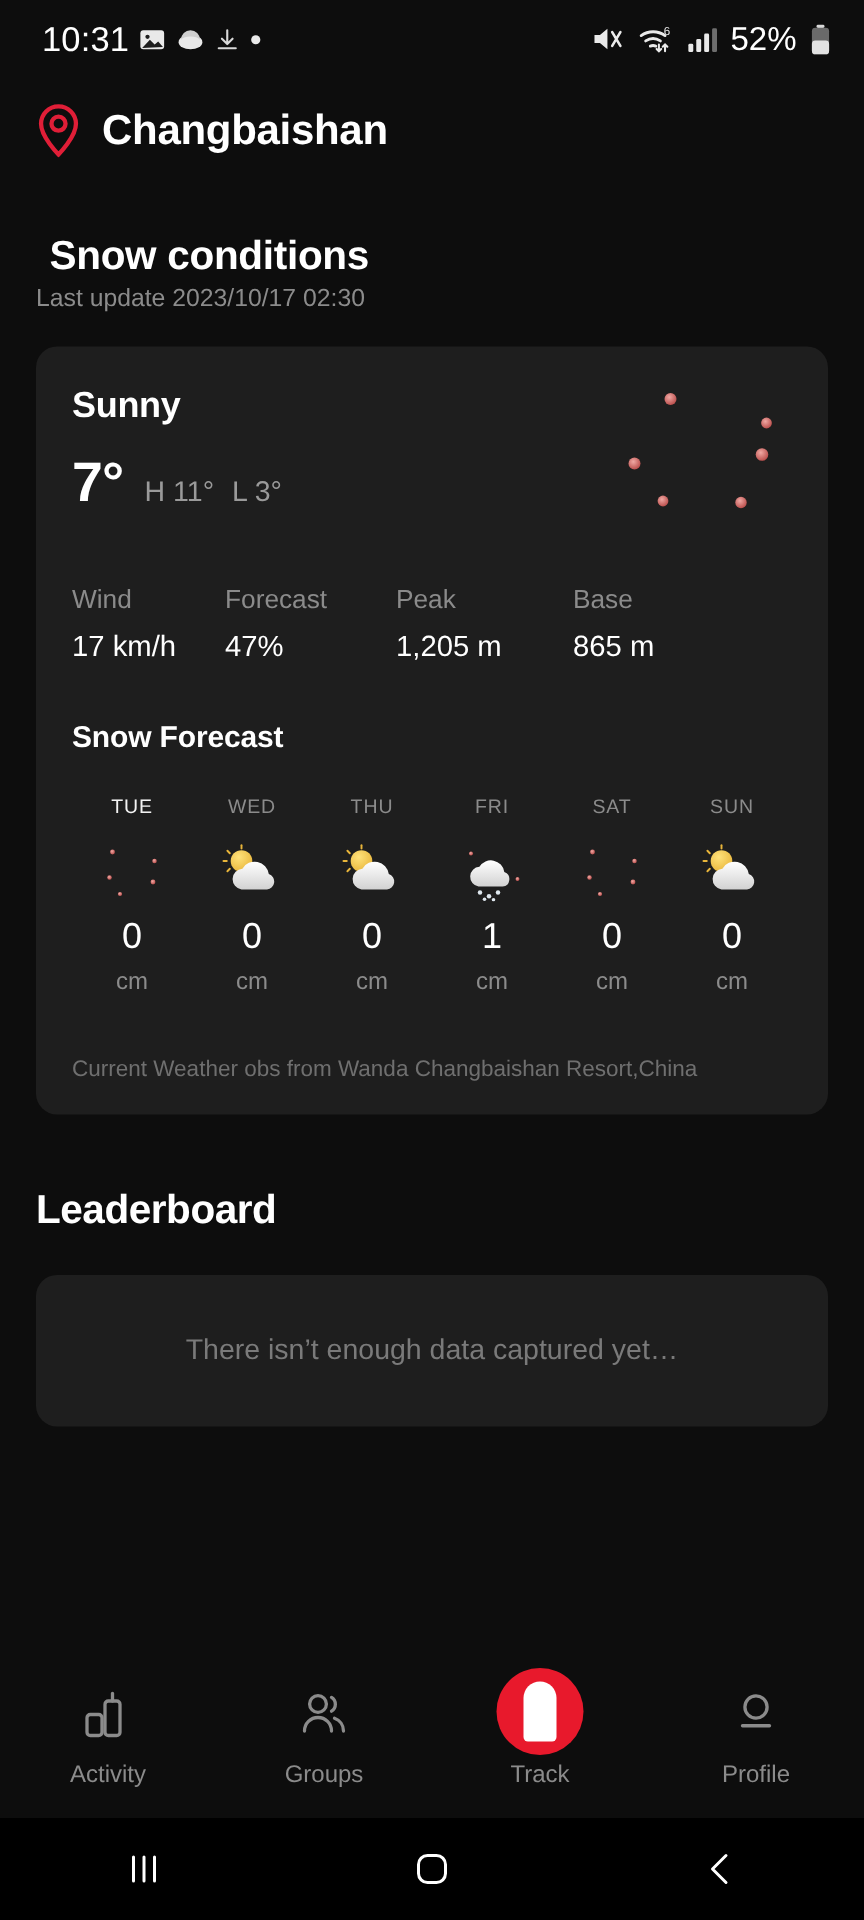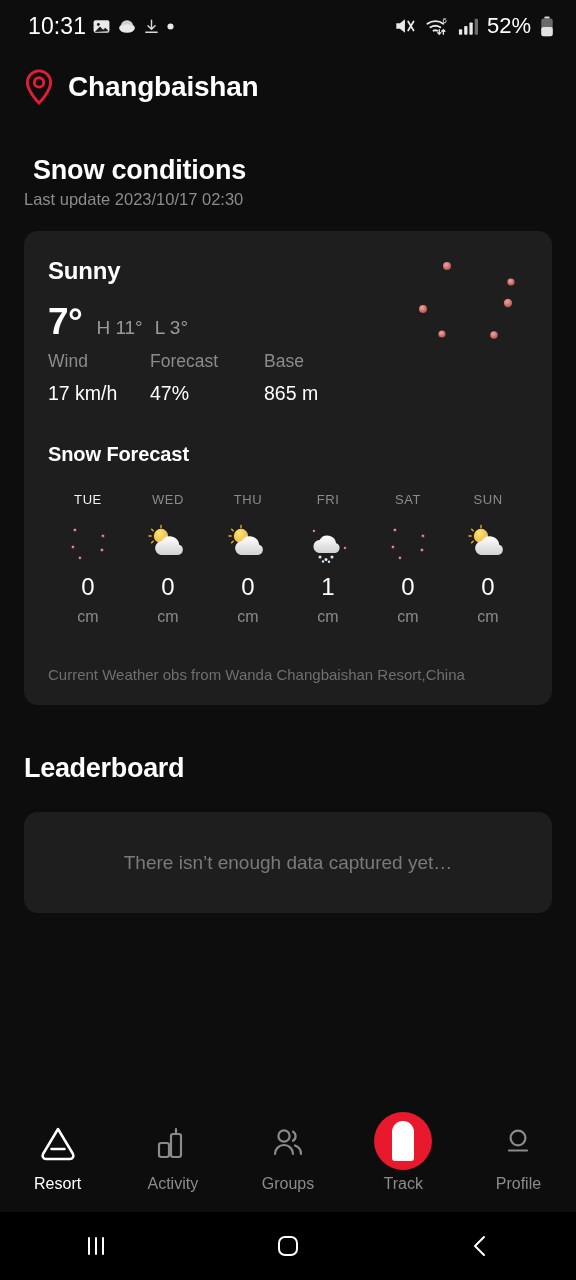--- a/index.html
+++ b/index.html
@@ -33,21 +33,21 @@
 
   .wx-top { display:flex; justify-content:space-between; align-items:flex-start; }
   .wx-cond { color:#fff; font-size:24px; font-weight:700; letter-spacing:-.2px; }
   .wx-temprow { display:flex; align-items:baseline; gap:14px; margin-top:16px; }
   .wx-temp { color:#fff; font-size:37px; font-weight:700; letter-spacing:-.5px; }
   .wx-hl { color:#9a9a9a; font-size:19px; }
   .wx-hl span { margin-right:12px; }
 
   .wx-icon-wrap { width:120px; height:100px; position:relative; margin-top:-6px; margin-right:-4px; }
 
-  .stats { display:flex; }
+  .stats { display:flex; margin-top:38px; }
   .stat { }
   .stat:nth-child(1){ width:102px; }
   .stat:nth-child(2){ width:114px; }
   .stat:nth-child(3){ width:118px; }
   .stat-label { color:#8b8b8b; font-size:17.5px; }
   .stat-value { color:#fff; font-size:19.5px; margin-top:10px; white-space:nowrap; }
 
   .snow-title { color:#fff; font-size:20px; font-weight:700; margin-top:38px; letter-spacing:-.1px; }
 
   .forecast { display:flex; margin-top:26px; }
@@ -187,20 +187,24 @@
       <div class="stats">
         <div class="stat">
           <div class="stat-label">Wind</div>
           <div class="stat-value">17 km/h</div>
         </div>
         <div class="stat">
           <div class="stat-label">Forecast</div>
           <div class="stat-value">47%</div>
         </div>
         <div class="stat">
+          <div class="stat-label">Peak</div>
+          <div class="stat-value">1,205 m</div>
+        </div>
+        <div class="stat">
           <div class="stat-label">Base</div>
           <div class="stat-value">865 m</div>
         </div>
       </div>
 
       <div class="snow-title">Snow Forecast</div>
 
       <div class="forecast">
 
         <div class="fc">
@@ -328,29 +332,20 @@
     <div class="lb-title">Leaderboard</div>
 
 
     <div class="lb-empty">
       <div class="lb-empty-txt">There isn’t enough data captured yet…</div>
     </div>
   </div>
 
   <div class="bottomnav">
 
-    <div class="nav">
-      <div class="nav-ico">
-        <svg width="42" height="38" viewBox="0 0 42 38">
-            <path d="M21 5 L36 30 a3.4 3.4 0 0 1 -3 5 H9 a3.4 3.4 0 0 1 -3 -5 Z" fill="none" stroke="#fff" stroke-width="2.5" stroke-linejoin="round"></path>
-            <path d="M14.5 25 H27.5" stroke="#fff" stroke-width="2.5" stroke-linecap="round"></path>
-          </svg>
-      </div>
-      <div class="nav-lbl active">Resort</div>
-    </div>
 
     <div class="nav">
       <div class="nav-ico">
         <svg width="40" height="38" viewBox="0 0 40 38">
             <rect x="6" y="19" width="10" height="14" rx="2.2" fill="none" stroke="#8b8b8b" stroke-width="2.2"></rect>
             <rect x="18" y="10" width="10" height="23" rx="2.2" fill="none" stroke="#8b8b8b" stroke-width="2.2"></rect>
             <path d="M23 10 V5" stroke="#8b8b8b" stroke-width="2.2" stroke-linecap="round"></path>
           </svg>
       </div>
       <div class="nav-lbl">Activity</div>

